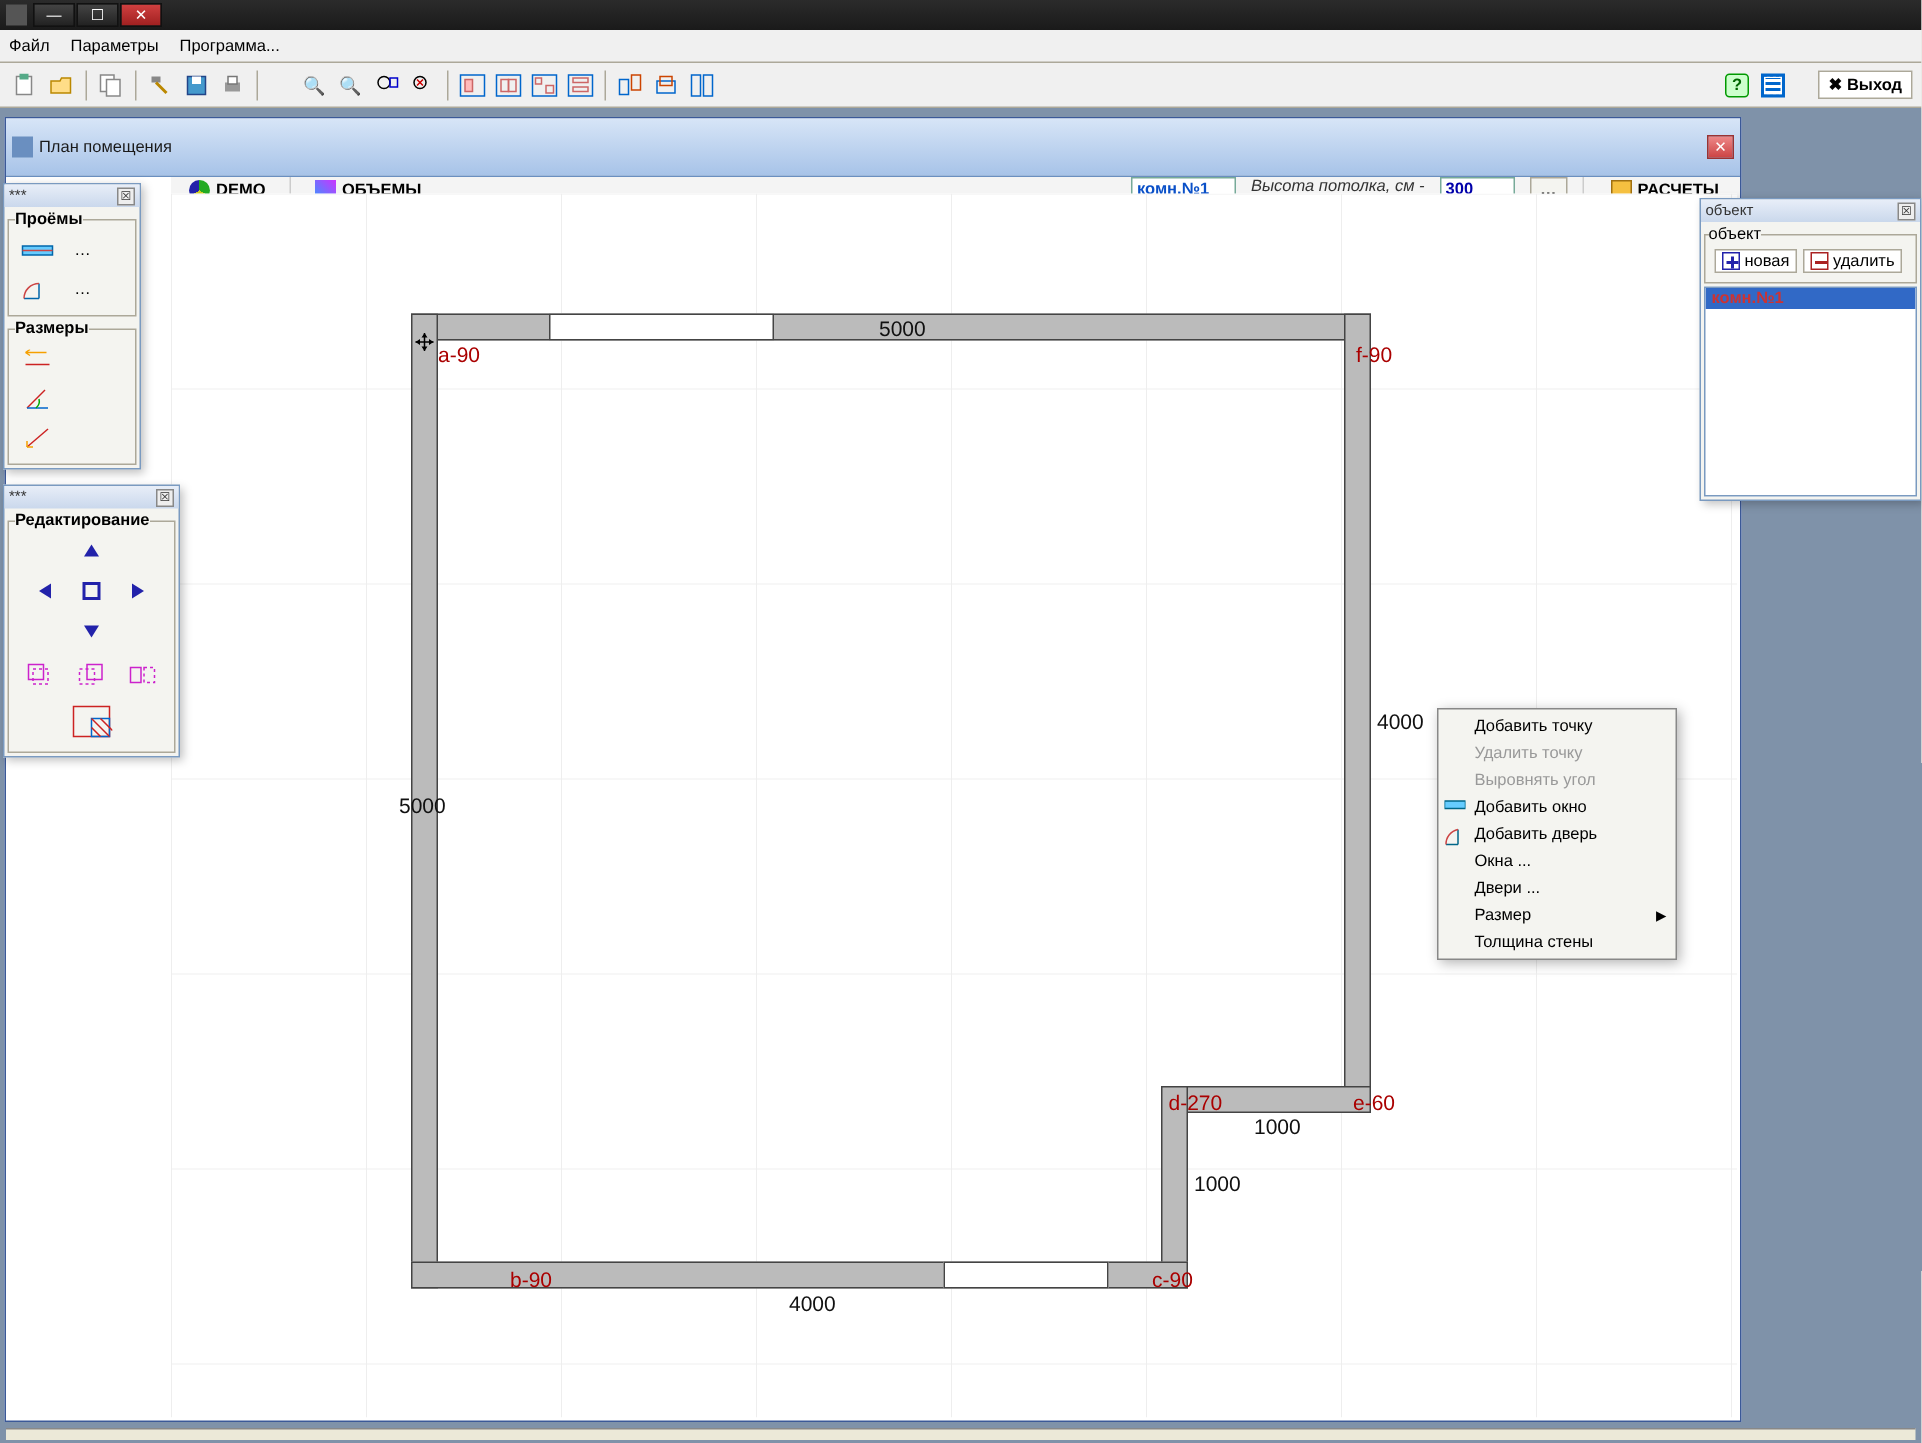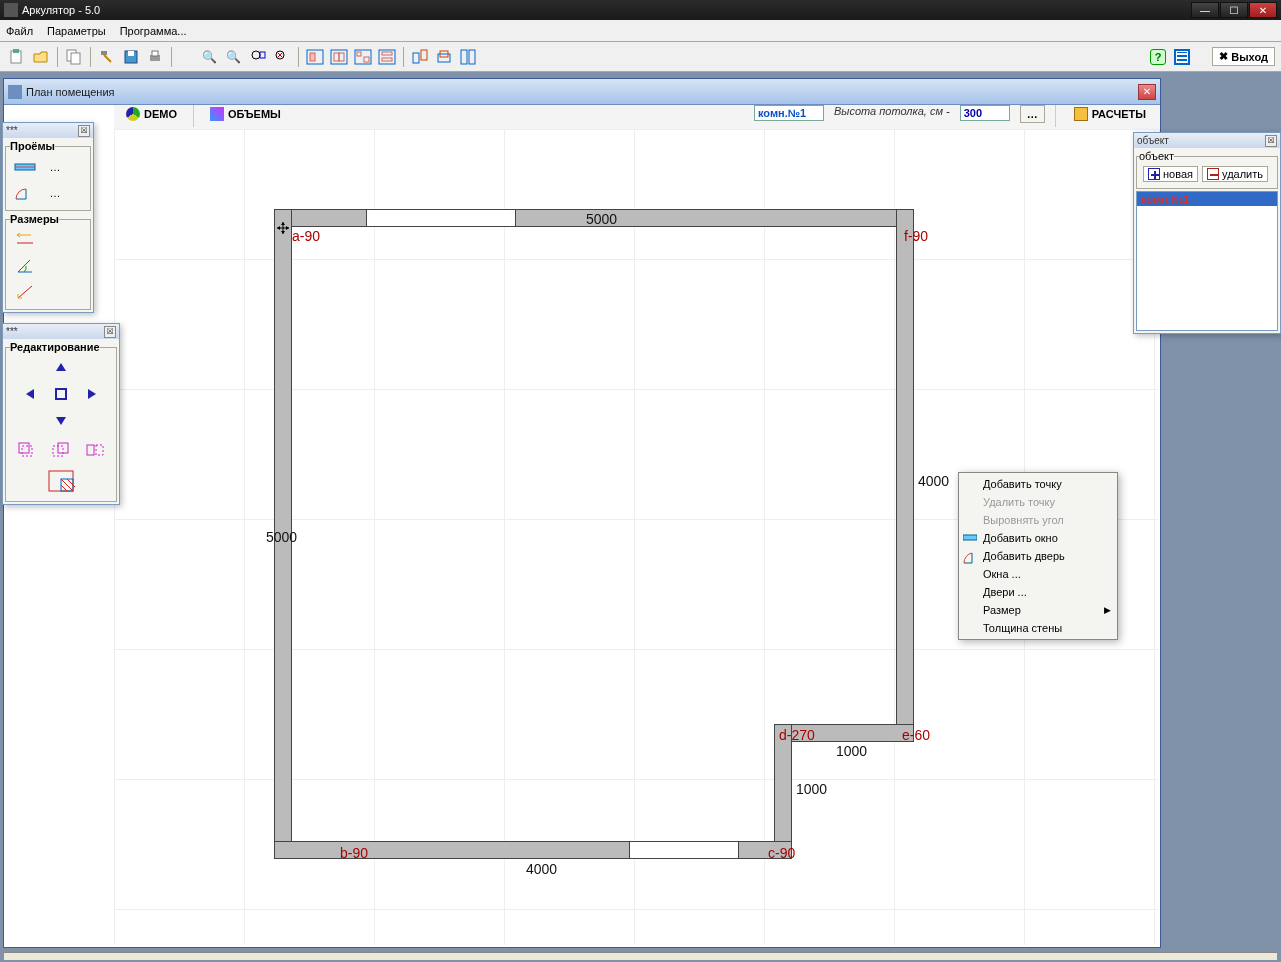--- a/index.html
+++ b/index.html
@@ -22,21 +22,21 @@
 .tb-btn { width: 22px; height: 22px; border: 1px solid transparent; display:flex; align-items:center; justify-content:center; background:transparent; font-size:12px;}
 .tb-sep { width:1px; height:20px; background:#aca899; margin:0 3px;}
 .maintoolbar .spacer { flex:1; }
 .exit-btn { display:flex; align-items:center; gap:3px; padding:2px 6px; border:1px solid #aca899; background:#fff; font-weight:bold;}
 
 
 .appbody { position:absolute; top:72px; left:0; right:0; bottom:0; background:#7f92a9; }
 
 
 .planwin { position:absolute; left:3px; top:6px; width:1158px; height:870px; background:#fff; border:1px solid #3b5998;}
-.planwin .titlebar-inner { height:26px; background:linear-gradient(to bottom,#d7e5f7,#a7c3e8); border-bottom:1px solid #6a8fc0; display:flex; align-items:center; padding:0 4px; font-size:11px; color:#1a1a1a;}
+.planwin .titlebar-inner { height:39px; background:linear-gradient(to bottom,#d7e5f7,#a7c3e8); border-bottom:1px solid #6a8fc0; display:flex; align-items:center; padding:0 4px; font-size:11px; color:#1a1a1a;}
 .planwin .titlebar-inner .icon { width:14px; height:14px; background:#6a8fc0; margin-right:4px;}
 .planwin .titlebar-inner .ttl {flex:1;}
 .planwin .titlebar-inner .closebtn { width:18px;height:16px;background:linear-gradient(#e88,#c44);border:1px solid #933;color:#fff;display:flex;align-items:center;justify-content:center;font-size:10px;}
 
 .planwin .subtoolbar { height:28px; background:#f4f4f4; border-bottom:1px solid #ccc; display:flex; align-items:flex-start; padding:0 6px; gap:10px; margin-left:110px;}
 .planwin .subtoolbar .bigbtn { display:flex; align-items:center; gap:4px; font-weight:bold; padding:2px 6px;}
 .planwin .subtoolbar input { border:1px solid #7a9; padding:1px 3px; font-size:11px;}
 .planwin .subtoolbar .room-in { width:70px; color:#0a50c8; font-weight:bold;}
 .planwin .subtoolbar .h-in { width:50px; color:#00a; font-weight:bold;}
 .planwin .subtoolbar .lbl { color:#333; font-style:italic;}
@@ -93,21 +93,20 @@
 .ic-help{width:16px;height:16px;border:1px solid #090;border-radius:3px;background:#cfc;display:flex;align-items:center;justify-content:center;color:#060;font-weight:bold;}
 .ic-grid{width:16px;height:16px;border:1px solid #06c;background:repeating-linear-gradient(#06c,#06c 2px,#fff 2px,#fff 4px),repeating-linear-gradient(90deg,#06c,#06c 2px,#fff 2px,#fff 4px);}
 .ic-x{font-weight:bold;color:#000;}
 
 </style>
 </head>
 <body>
 
 <div class="titlebar">
   <div class="app-icon"></div>
-  <div class="title">Аркулятор - 5.0</div>
   <div class="win-btns">
     <div class="win-btn">—</div>
     <div class="win-btn">☐</div>
     <div class="win-btn close">✕</div>
   </div>
 </div>
 
 <div class="menubar">
   <span>Файл</span>
   <span>Параметры</span>

